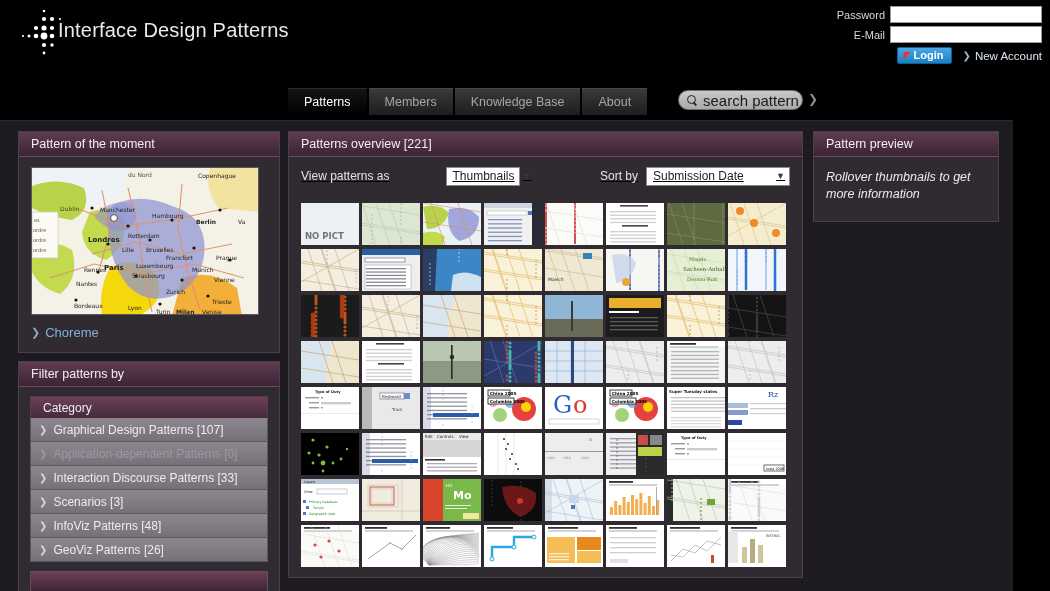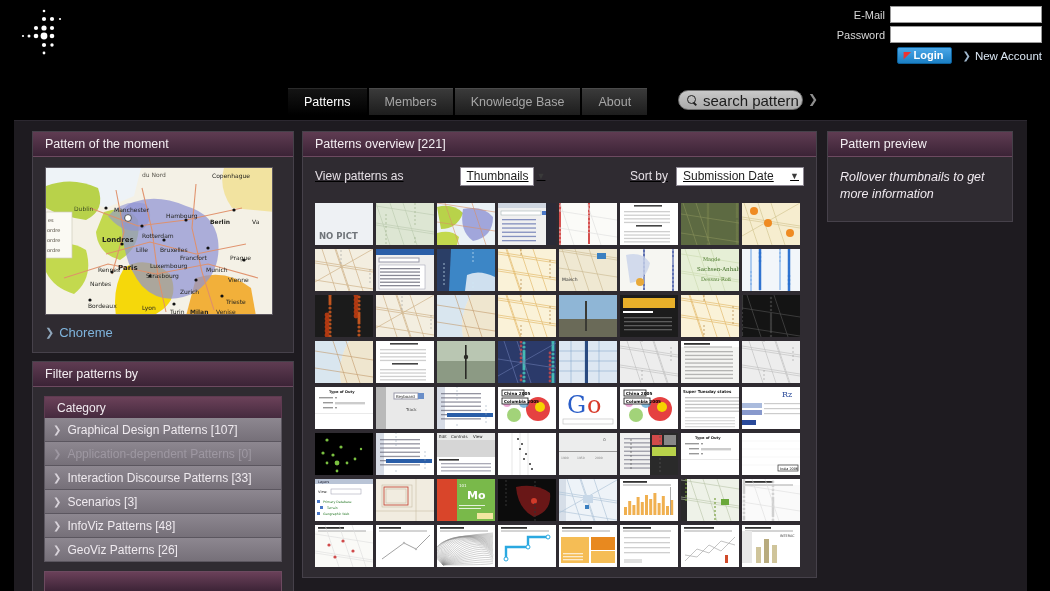--- a/index.html
+++ b/index.html
@@ -90,21 +90,21 @@
     width: 95px; outline: none; font-family: "Liberation Sans", sans-serif;
   }
   .searchbox input::placeholder { color: #1b1b1b; opacity: 1; }
   .search-chev {
     position: absolute; left: 808px; top: 4px;
     color: #8e8e8e; font-size: 12px;
   }
 
   
   .shell {
-    position: absolute; top: 120px; left: 14px; width: 1013px; height: 471px;
+    position: absolute; top: 120px; left: 0; width: 1013px; height: 471px;
     background-color: #1e1b20;
     background-image: radial-gradient(circle, #2b2730 0.6px, transparent 0.7px);
     background-size: 6px 6px;
     border-top: 1px solid #2c2830;
   }
 
   .panel { background: #2f2b31; border: 1px solid #46414a; }
   .panel-hd {
     height: 25px; display: flex; align-items: center; padding: 0 12px;
     background: linear-gradient(#5f3c52, #3b2336);
@@ -161,21 +161,21 @@
   }
   .ctl-group { display: flex; align-items: center; gap: 8px; }
   .ctl-label { color: #e6e0e6; font-size: 12px; }
   .fakeselect {
     background: #fff; border: 1px solid #8d8792; height: 19px;
     display: inline-flex; align-items: center; justify-content: space-between;
     padding: 0 4px 0 6px; font-size: 12px; color: #1d1d1d; cursor: pointer;
     gap: 8px; font-family: "Liberation Sans", sans-serif;
   }
   .fakeselect.w1 { width: 74px; margin-left: 48px; }
-  .fakeselect.w2 { width: 128px; }
+  .fakeselect.w2 { width: 144px; }
   .fakeselect .arrow { color: #3a3a3a; font-size: 9px; }
 
   .grid {
     padding: 8px 12px 10px 12px;
     display: grid;
     grid-template-columns: repeat(8, 58px);
     gap: 4px 3px;
   }
   .thumb {
     width: 58px; height: 42px; background: #f3f3f3;
@@ -212,29 +212,30 @@
           <circle cx="18" cy="30" r="2.3"></circle>
           <circle cx="26" cy="30" r="3.4"></circle>
           <circle cx="34" cy="30" r="2.3"></circle>
           <circle cx="26" cy="39" r="2.1"></circle>
           <circle cx="34" cy="39" r="1.7"></circle>
           <circle cx="26" cy="47" r="1.4"></circle>
         </g>
       </svg>
     </div>
 
+    <div class="logo-title">Interface Design Patterns</div>
 
     <div class="login-block">
+      <div class="login-row">
+        <label>Password</label>
+        <input type="password" value="" placeholder="" style="">
+      </div>
       <div class="login-row">
         <label>E-Mail</label>
         <input type="text" value="" placeholder="" style="">
-      </div>
-      <div class="login-row">
-        <label>Password</label>
-        <input type="password" value="" placeholder="" style="">
       </div>
       <div class="login-actions">
         <button class="login-btn">
           <span class="cursor-ico">◤</span>
           <span>Login</span>
         </button>
         <a class="newaccount" href="#">
           <span class="chev">❯</span>
           <span>New Account</span>
         </a>

